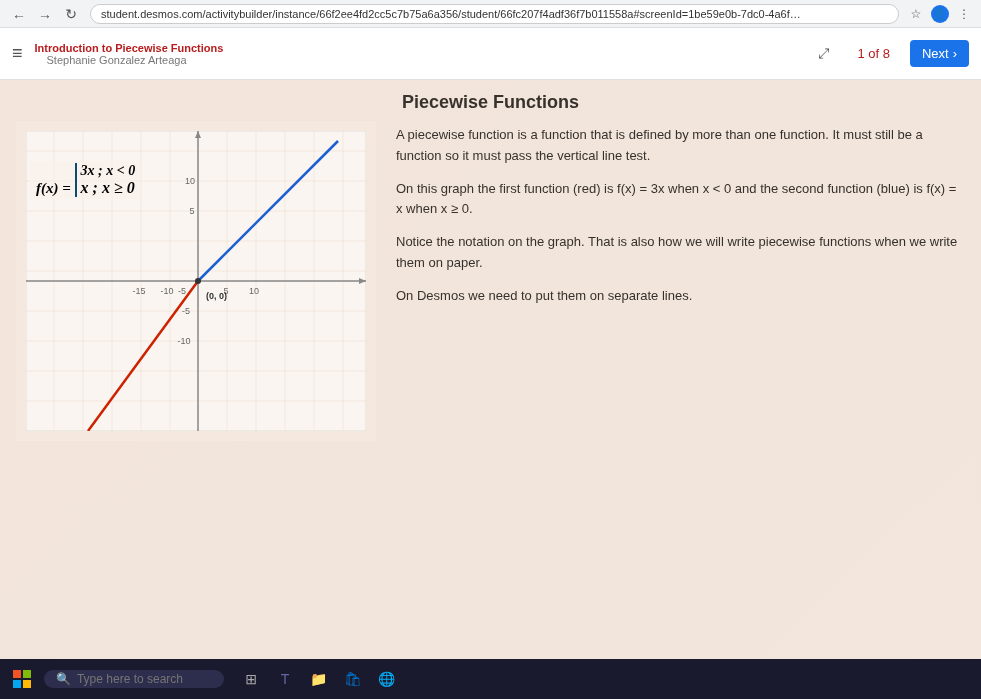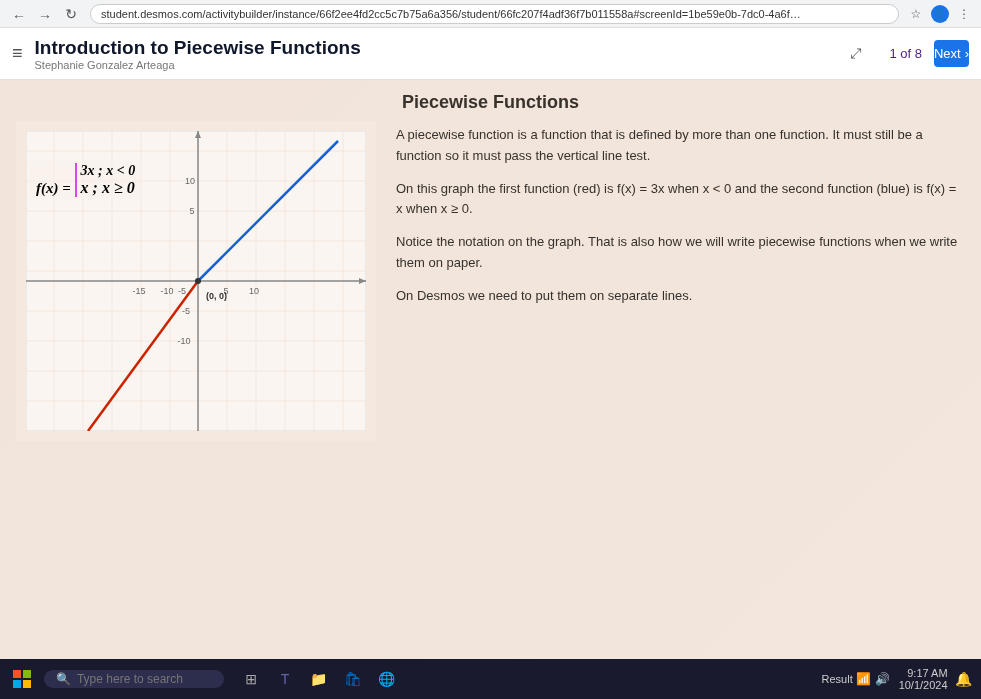--- a/index.html
+++ b/index.html
@@ -81,44 +81,46 @@
     }
     .hamburger {
       font-size: 18px;
       cursor: pointer;
       color: #555;
     }
     .header-title-area {
       flex: 1;
     }
     .header-title {
-      font-size: 19px;
+      font-size: 11px;
       font-weight: 600;
-      color: #0f172a;
+      color: #b91c1c;
     }
     .header-subtitle {
       font-size: 11px;
       color: #777;
+      margin-left: 12px;
     }
     .header-expand-icon {
       font-size: 14px;
       color: #555;
       cursor: pointer;
       margin-right: 16px;
     }
     .page-indicator {
       font-size: 13px;
-      color: #4c1d95;
+      color: #b91c1c;
+      margin-right: 8px;
     }
     .next-button {
       background: #1a73e8;
       color: white;
       border: none;
       border-radius: 4px;
-      padding: 6px 0;
+      padding: 6px 12px;
       font-size: 13px;
       cursor: pointer;
       display: flex;
       align-items: center;
       gap: 4px;
     }
 
     
     .main-content {
       width: 100%;
@@ -281,21 +283,21 @@
 <div class="main-content">
   <div class="photo-overlay"></div>
   <div class="activity-title">Piecewise Functions</div>
 
   <div class="content-area">
 
     <div class="graph-container">
 
       <div style="position:absolute;top:40px;left:14px;font-family:'Times New Roman',serif;font-weight:bold;font-size:15px;font-style:italic;z-index:2;background:rgba(249,240,235,0.6);padding:2px 6px;border-radius:3px;">
         <span>f(x) = </span>
-        <span style="display:inline-block;border-left:2px solid #d946ef;padding-left:4px;">
+        <span style="display:inline-block;border-left:2px solid #0c4a6e;padding-left:4px;">
           <span style="display:block;font-size:14px;">3x ; x &lt; 0</span>
           <span style="display:block;font-size:16px;">x ; x ≥ 0</span>
         </span>
       </div>
 
       <svg class="graph-svg" viewBox="0 0 340 300" xmlns="http://www.w3.org/2000/svg">
 
         <rect width="340" height="300" fill="#faf5f0" stroke="#ddd" stroke-width="1"></rect>
 
         <line x1="28" y1="0" x2="28" y2="300" stroke="#e8d8cc" stroke-width="0.5"></line>
@@ -372,25 +374,13 @@
   </div>
 
   <div class="taskbar-icons">
     <div class="taskbar-icon" style="color:#aaa;font-size:14px;">⊞</div>
     <div class="taskbar-icon" style="color:#6264a7;font-size:14px;">T</div>
     <div class="taskbar-icon" style="color:#f0a500;font-size:14px;">📁</div>
     <div class="taskbar-icon" style="color:#0078d4;font-size:14px;">🛍</div>
     <div class="taskbar-icon" style="font-size:14px;">🌐</div>
   </div>
 
-  <div class="taskbar-right">
-    <div class="taskbar-sys-icons">
-      <span style="color:#ccc;font-size:11px;">Result</span>
-      <span style="color:#ccc;font-size:12px;">📶</span>
-      <span style="color:#ccc;font-size:12px;">🔊</span>
-    </div>
-    <div class="taskbar-time">
-      <div>9:17 AM</div>
-      <div>10/1/2024</div>
-    </div>
-    <span style="color:#ccc;font-size:14px;">🔔</span>
-  </div>
 </div>
 
 </body></html>

